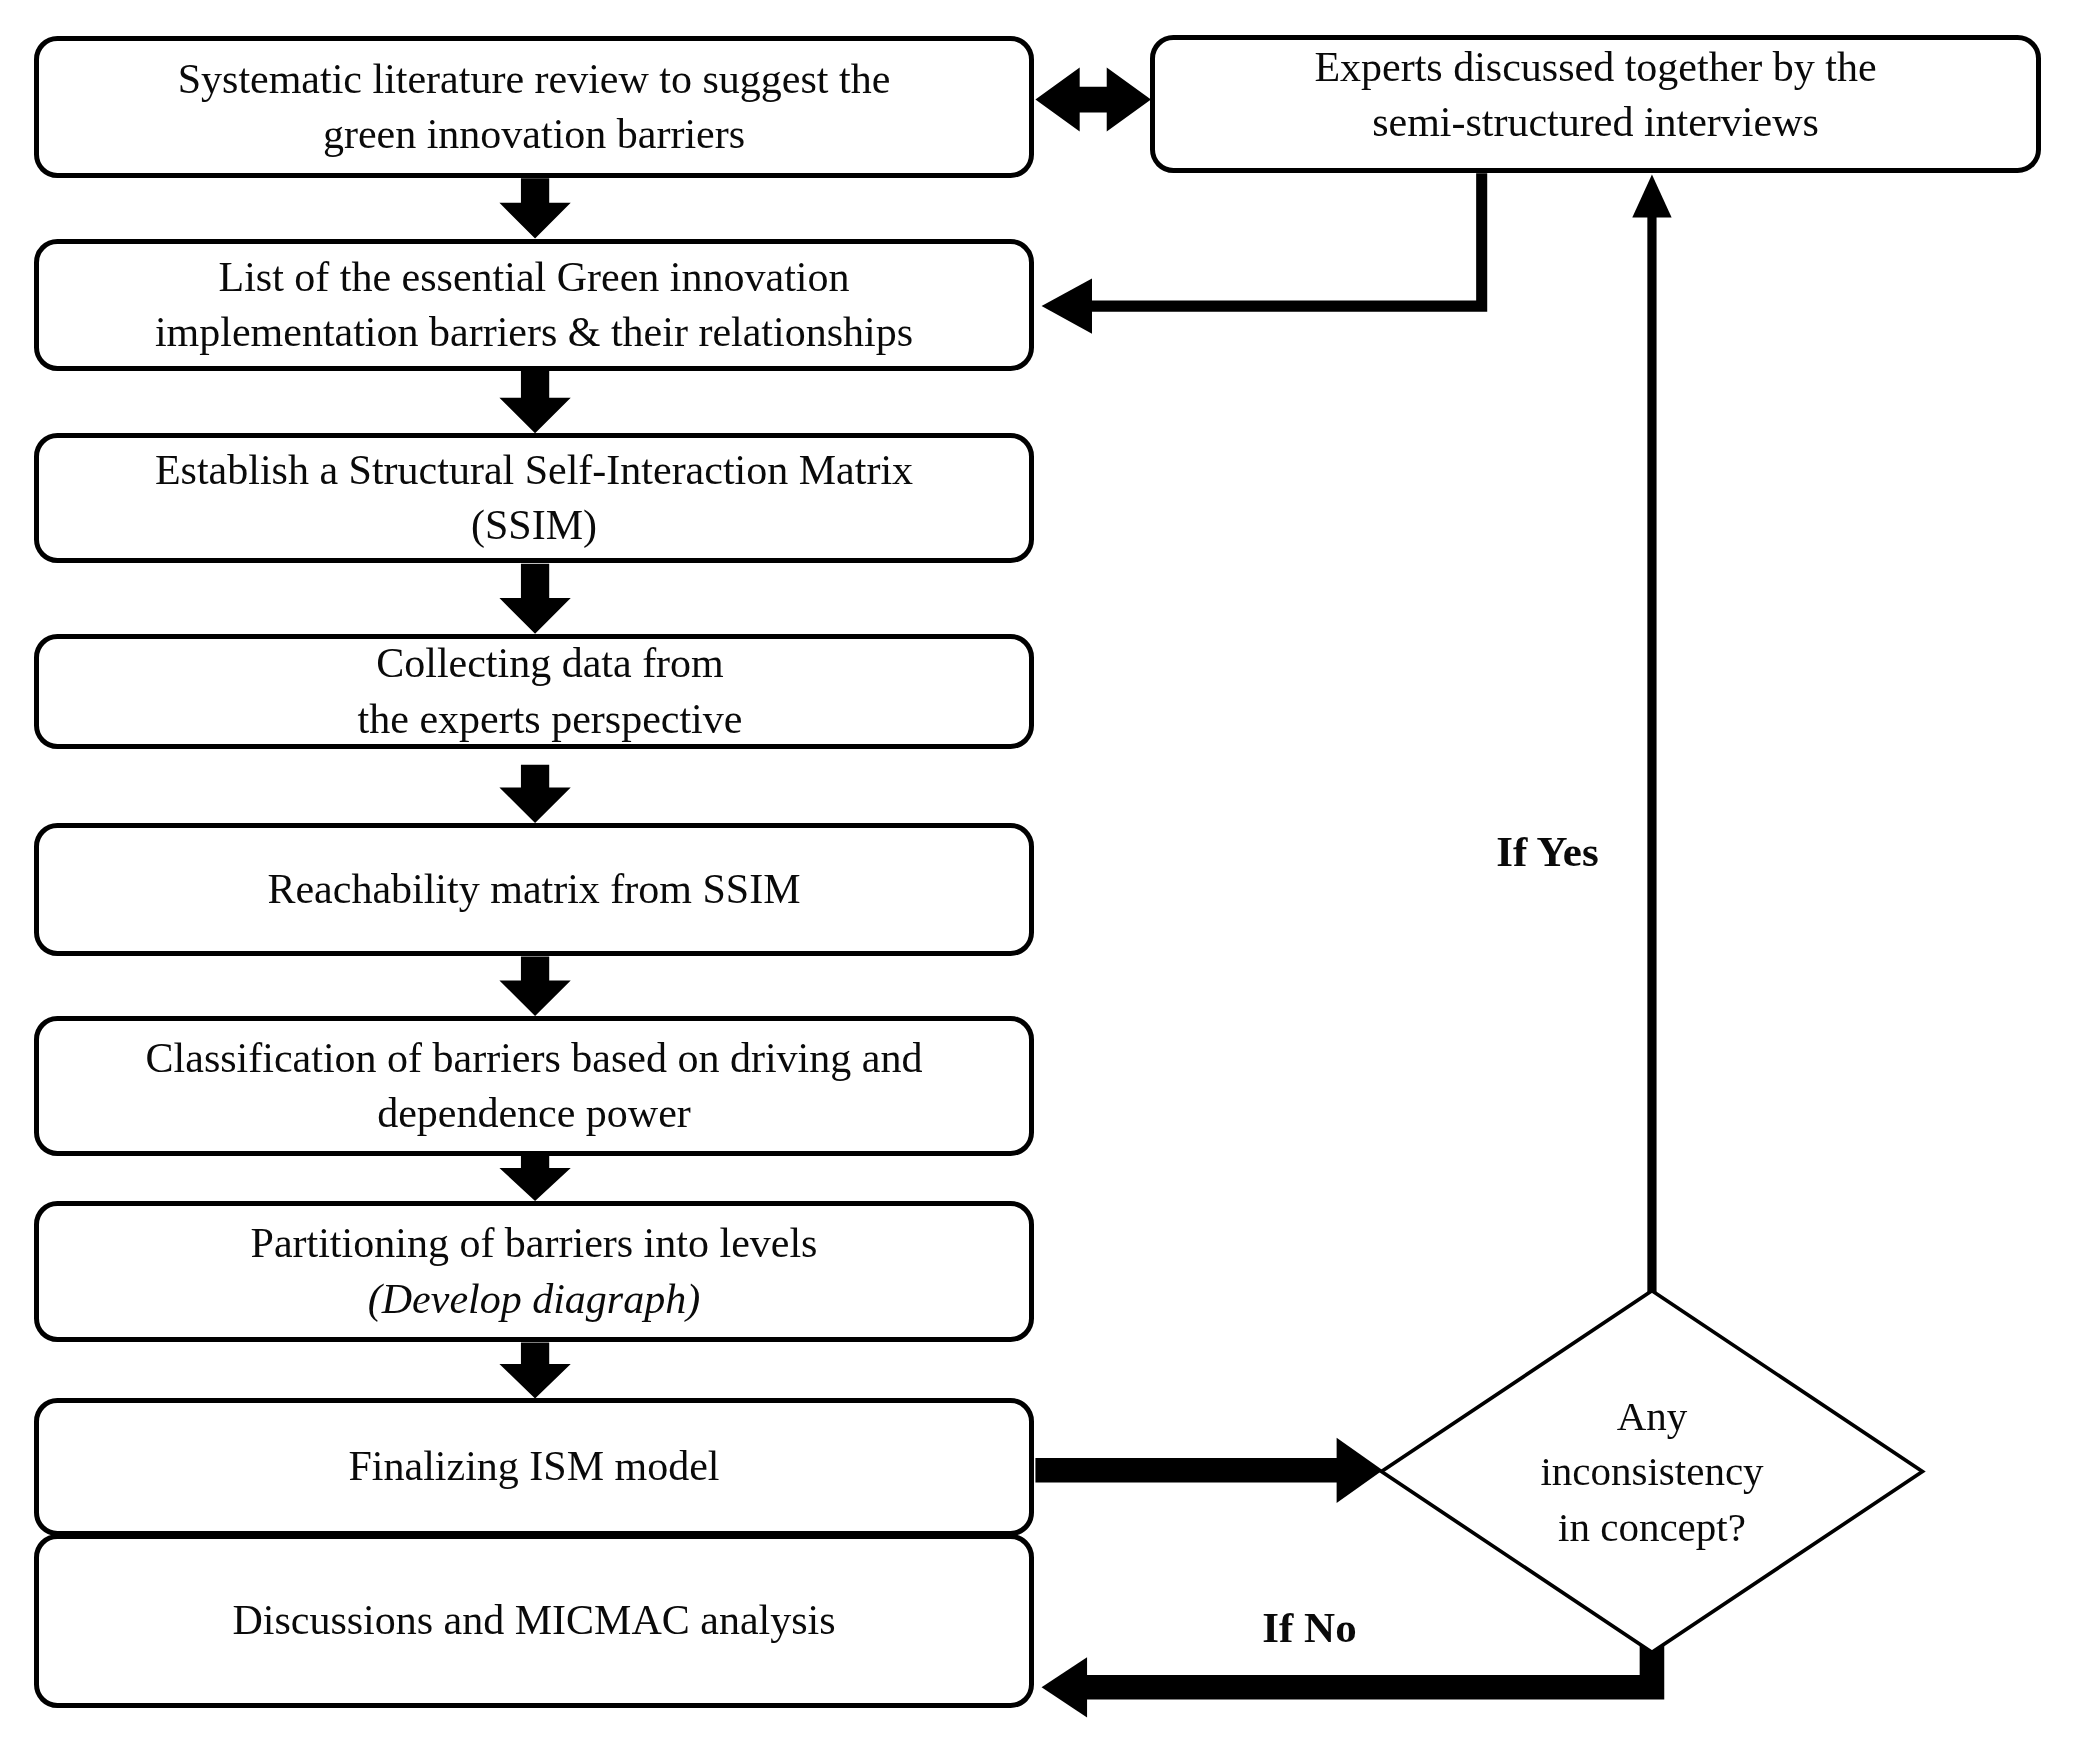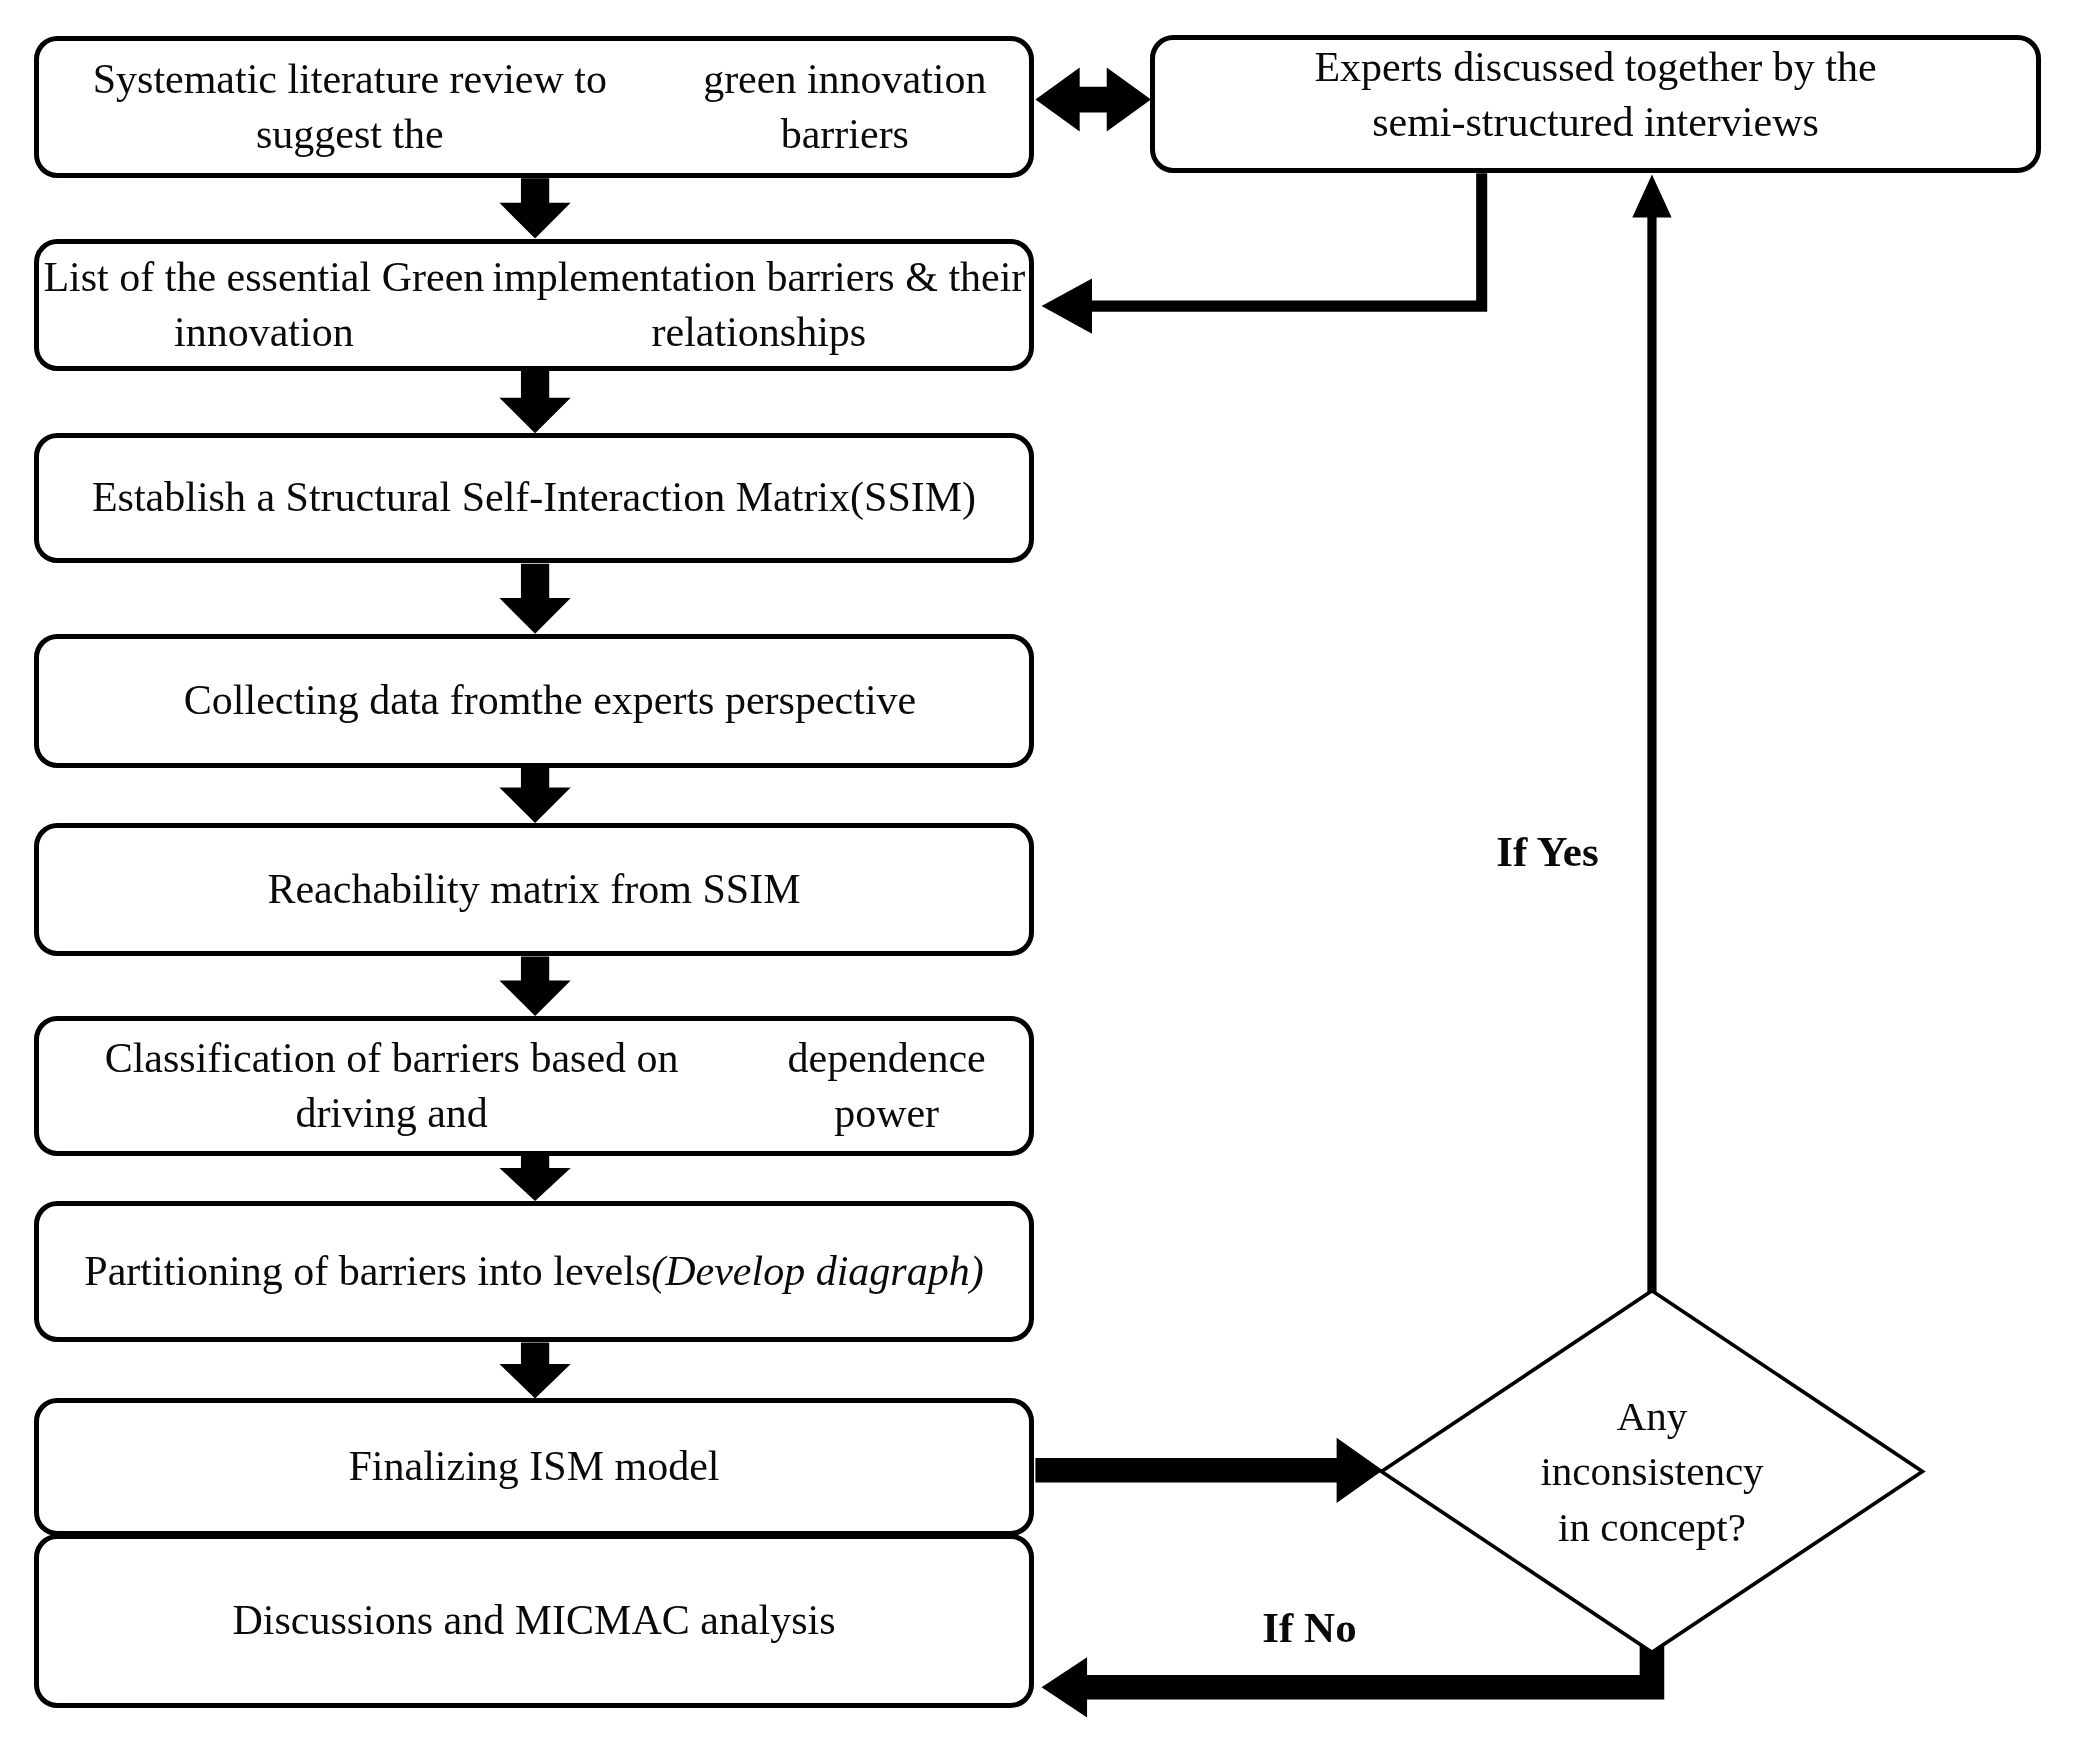--- a/index.html
+++ b/index.html
@@ -19,21 +19,21 @@
   }
   .box {
     position: absolute;
     left: 34px;
     width: 1000px;
     box-sizing: border-box;
     background: #ffffff;
     border: 5.5px solid #000000;
     border-radius: 23.4px;
     display: flex;
-    flex-direction: row;
+    flex-direction: column;
     align-items: center;
     justify-content: center;
     text-align: center;
     font-size: 42px;
     line-height: 1.32;
   }
   .sidebox {
     position: absolute;
     left: 1150px;
     top: 35px;
@@ -46,21 +46,21 @@
     display: flex;
     flex-direction: column;
     align-items: center;
     text-align: center;
     font-size: 42px;
     line-height: 1.32;
   }
   .b1 { top: 36px;   height: 142px; }
   .b2 { top: 239px;  height: 132px; }
   .b3 { top: 433px;  height: 130px; }
-  .b4 { top: 634px; height: 134px; padding-left: 32px; }
+  .b4 { top: 634px; height: 115px; padding-left: 32px; }
   .b5 { top: 823px; height: 133px; }
   .b6 { top: 1016px; height: 140px; }
   .b7 { top: 1201px; height: 141px; }
   .b8 { top: 1398px; height: 138px; }
   .b9 { top: 1534px; height: 174px; align-items: center; }
   .line { display: block; }
   .it { font-style: italic; }
   .decision-text {
     position: absolute;
     left: 1492px;

